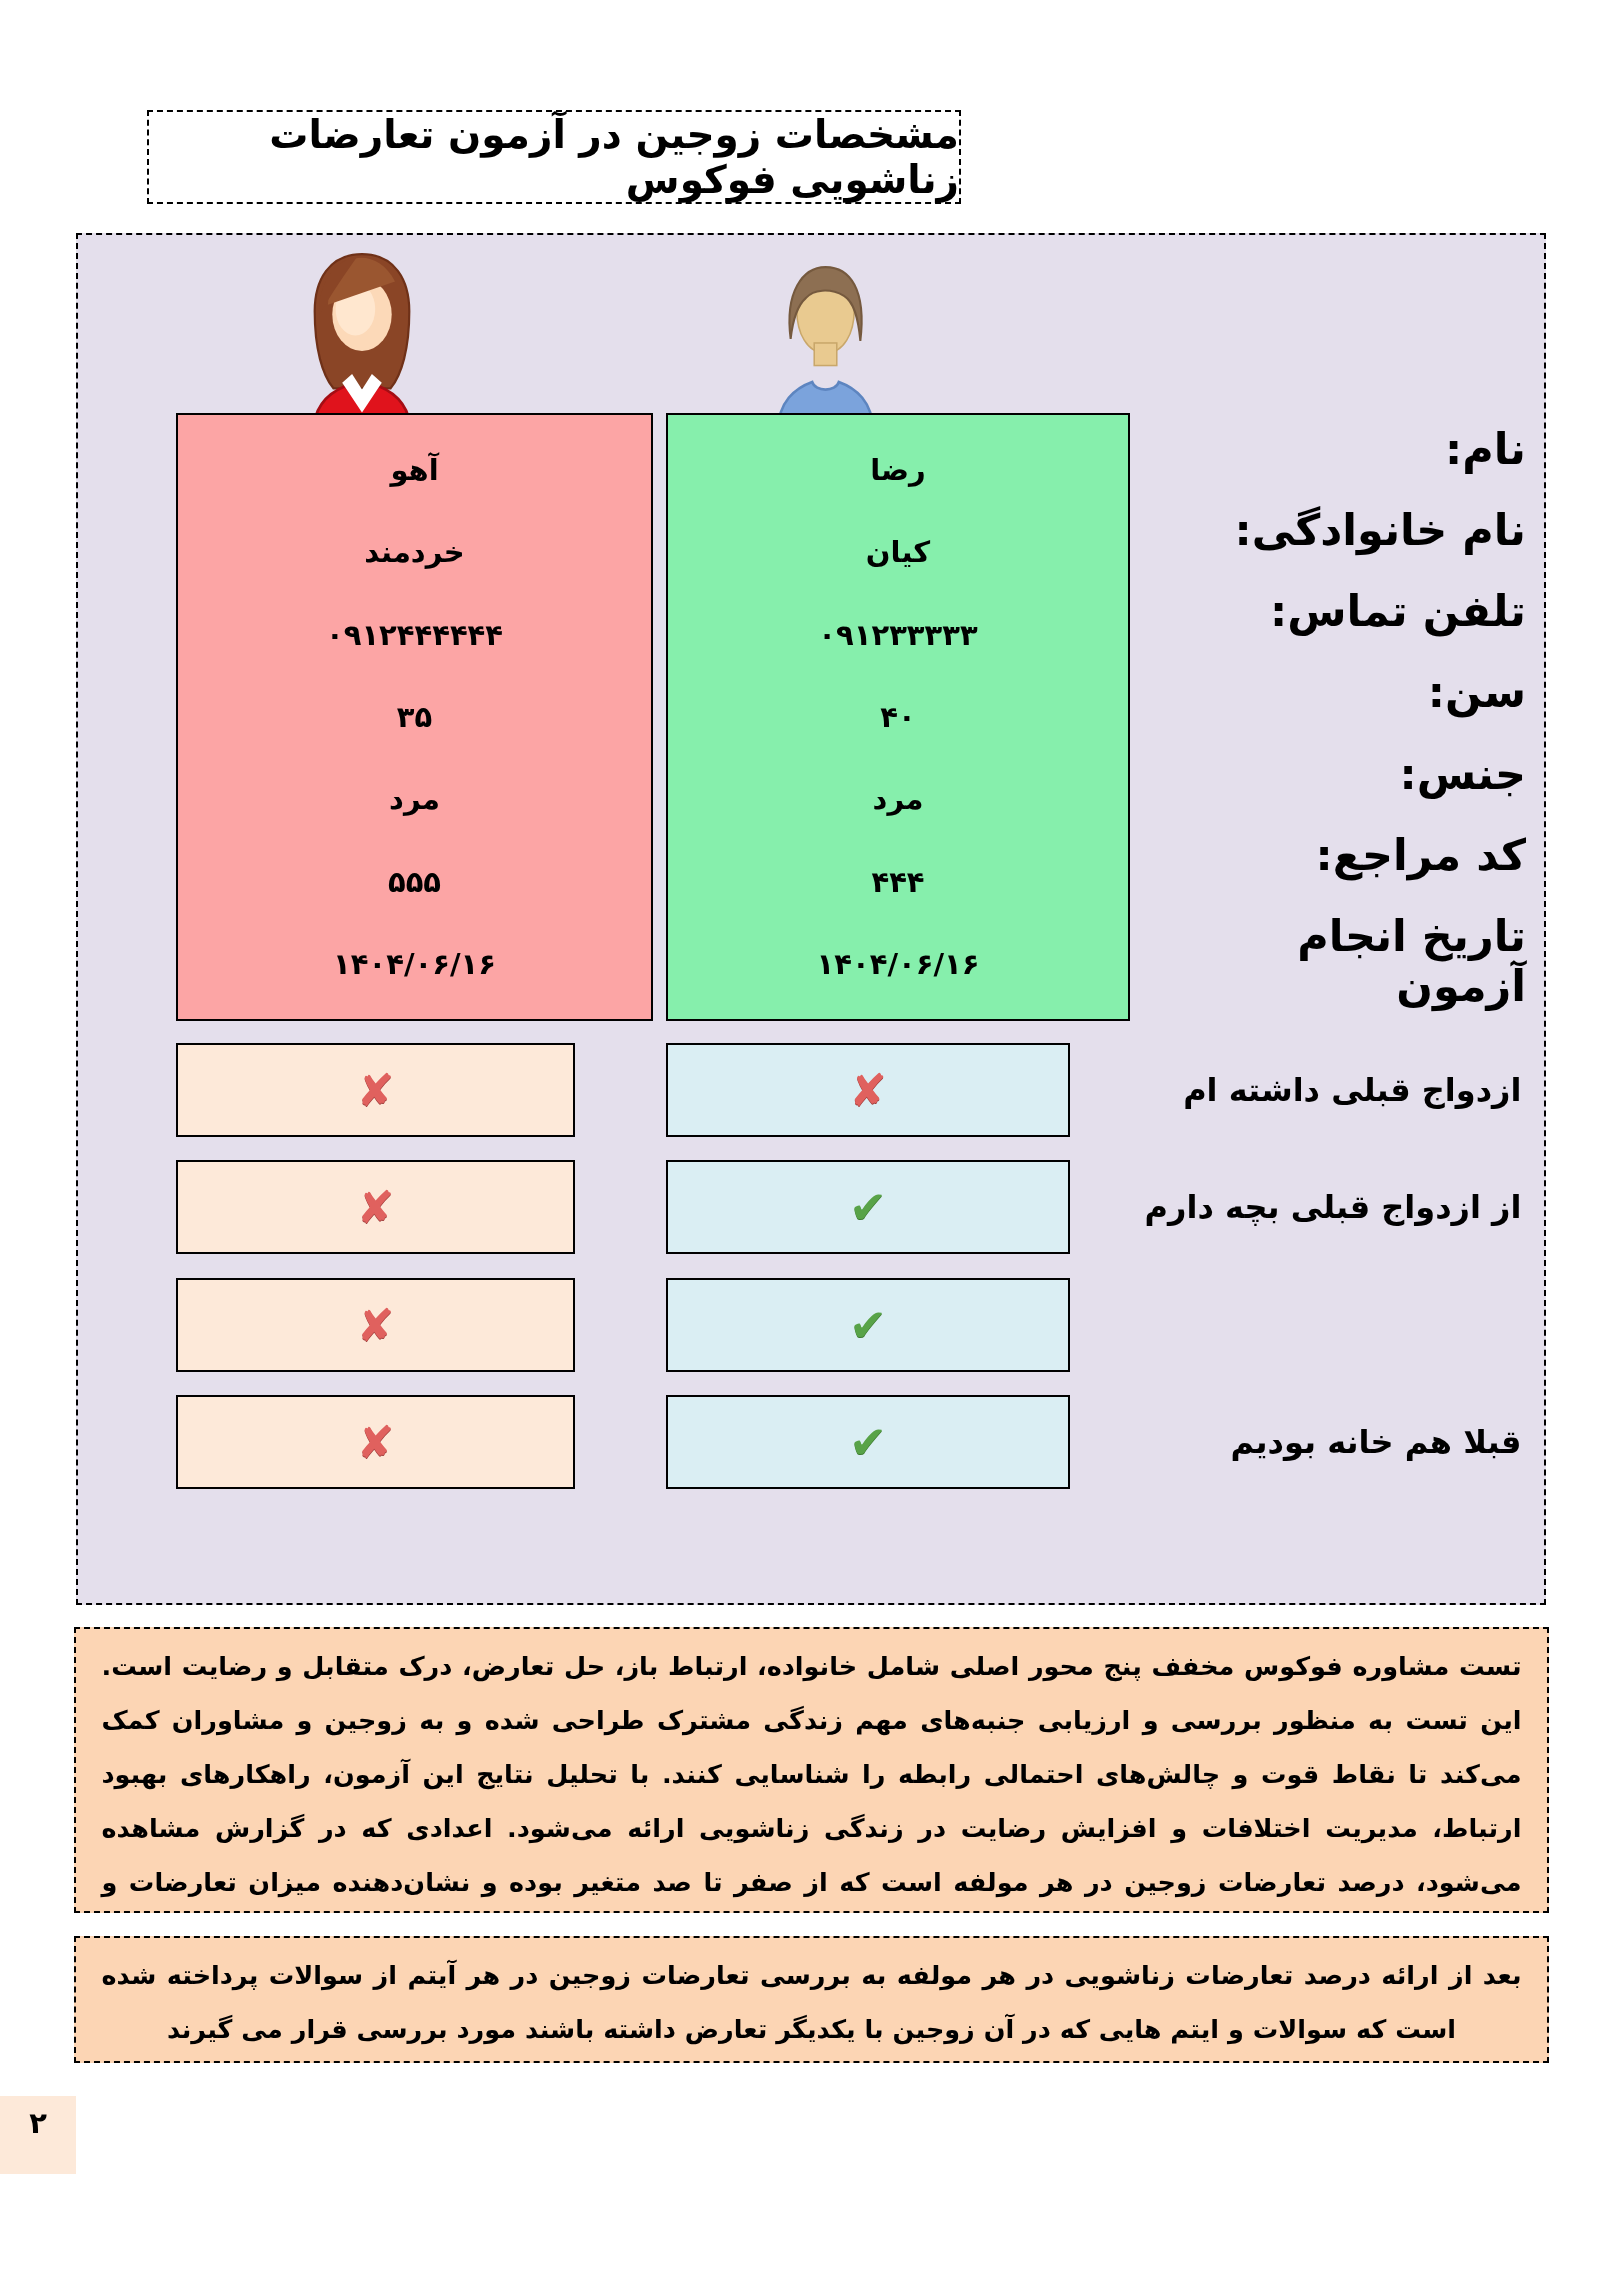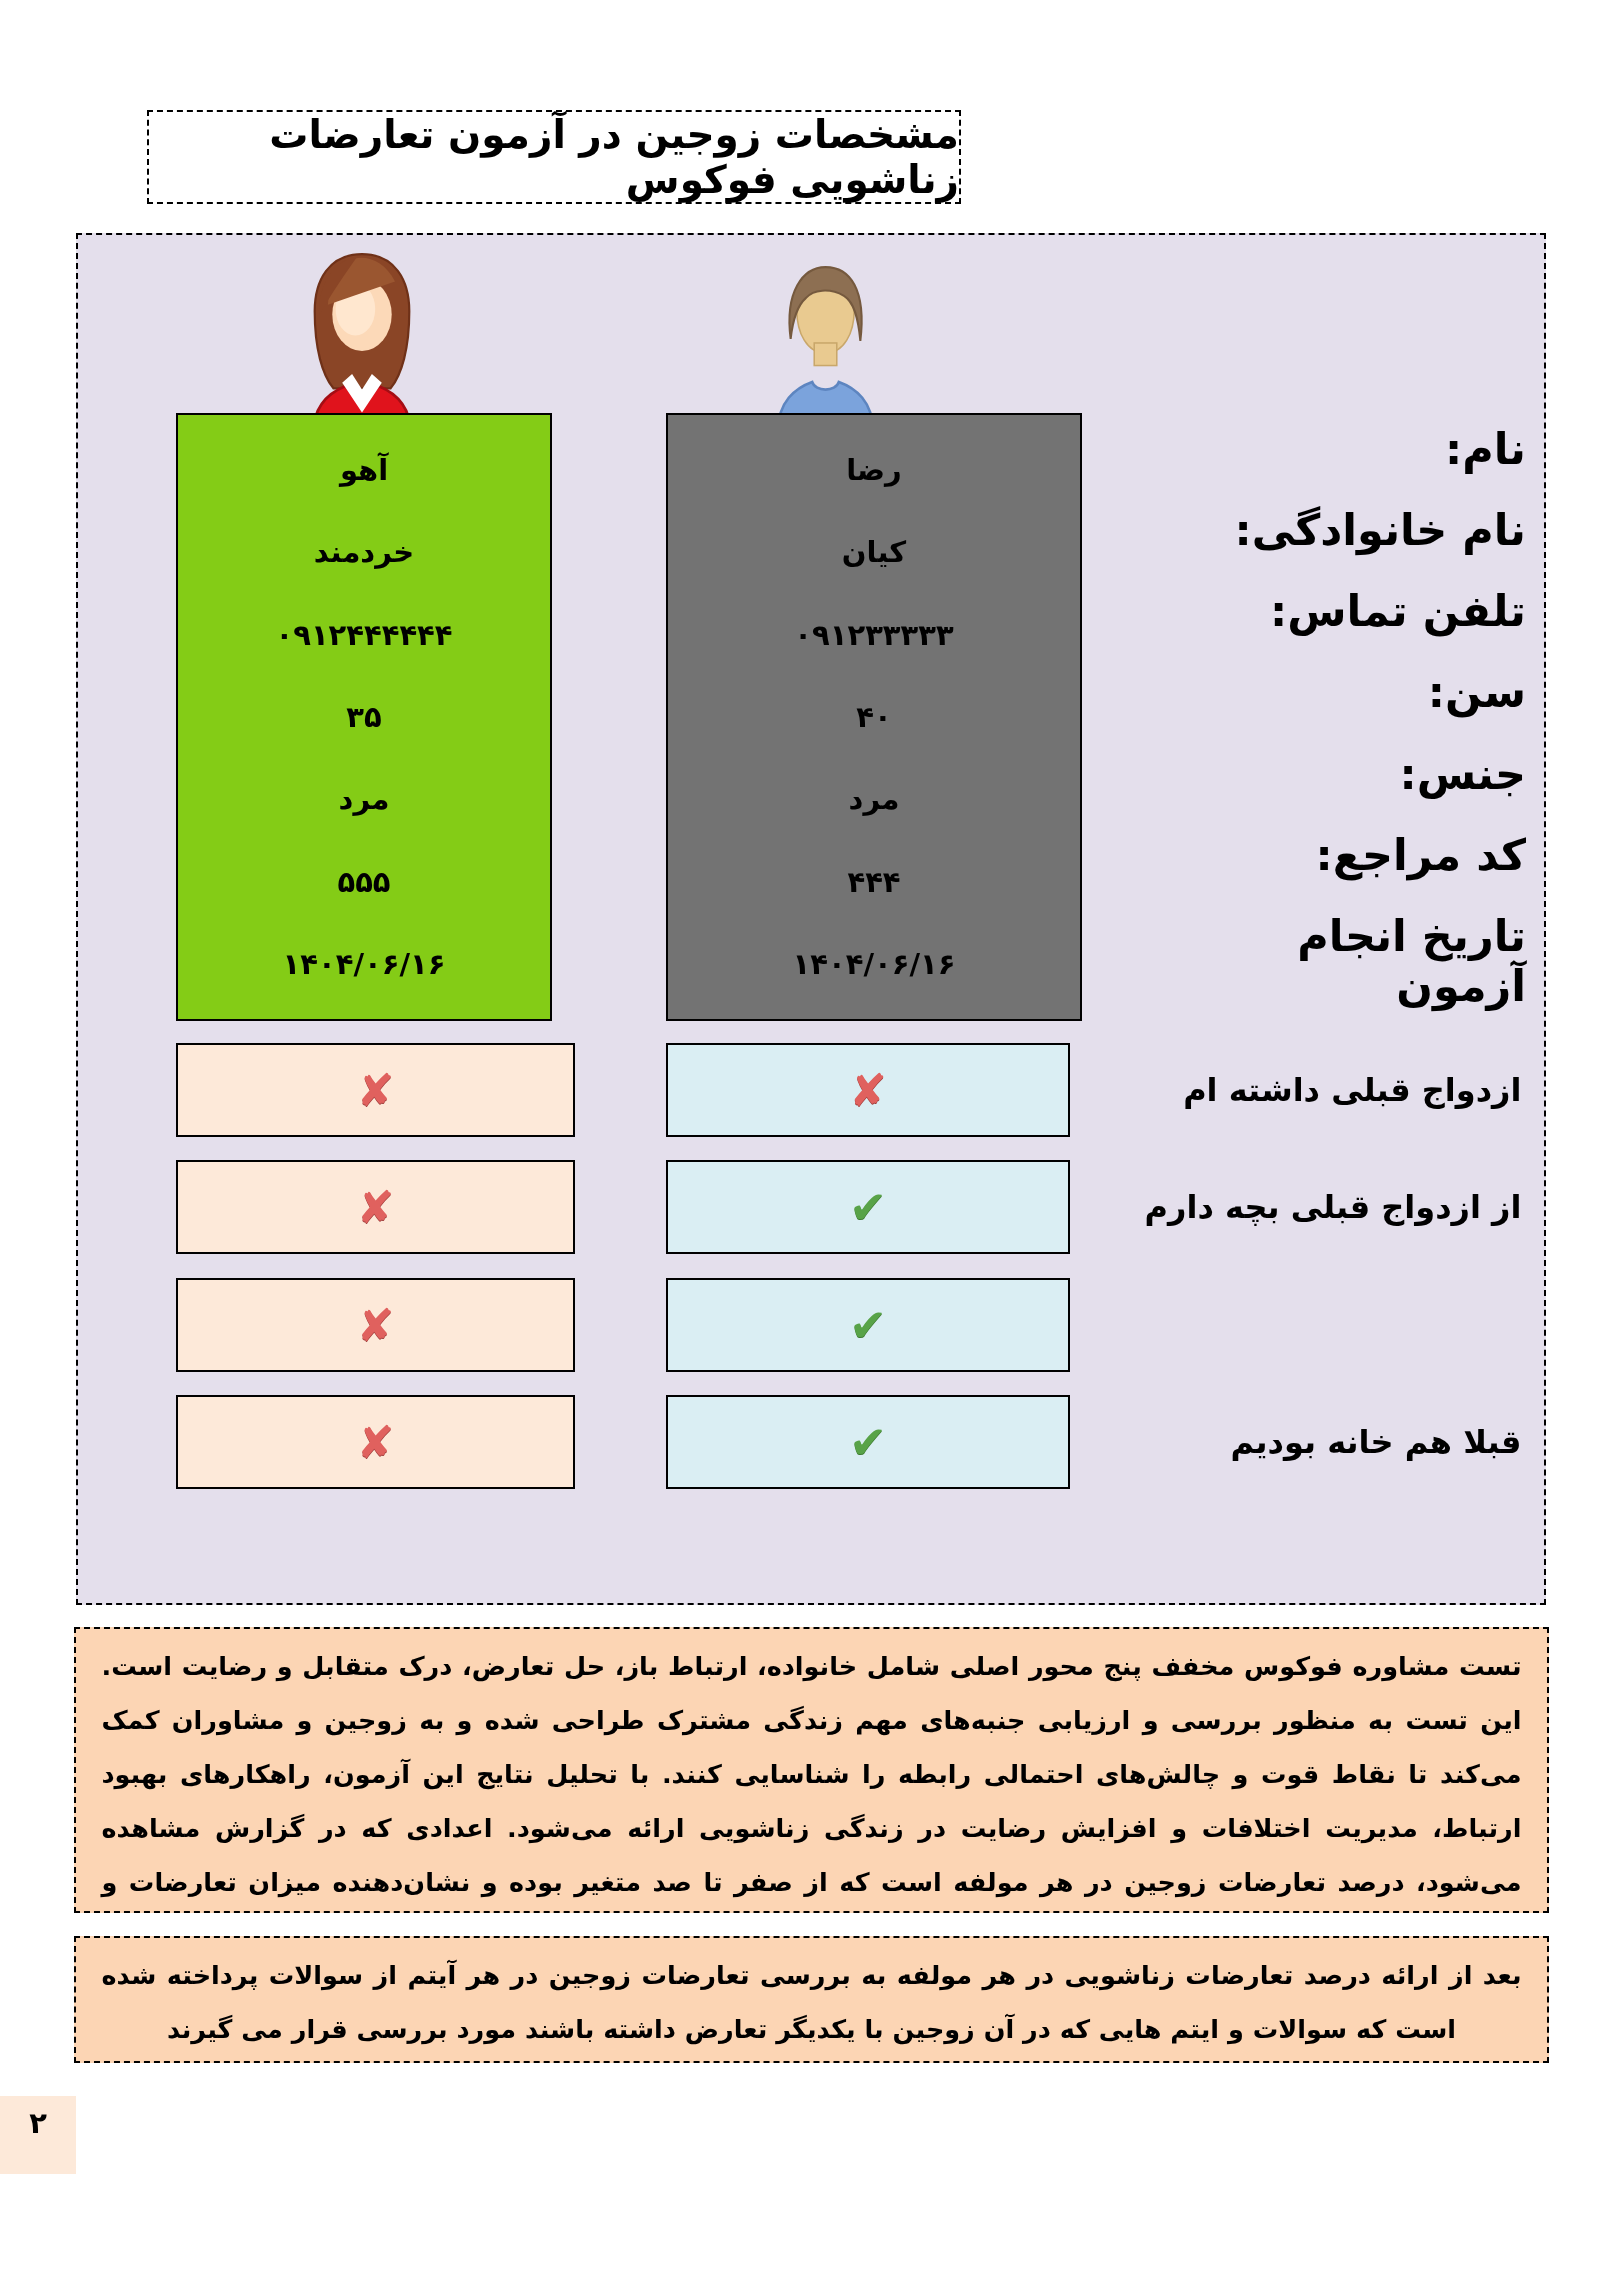--- a/index.html
+++ b/index.html
@@ -34,22 +34,22 @@
   .wife-avatar { left: 218px; top: 11.8px; width: 132px; height: 188px; }
   .husband-avatar { left: 686px; top: 17.6px; width: 123px; height: 182px; }
 
   .info-card {
     position: absolute; top: 178px; height: 608px; box-sizing: border-box;
     border: 2.9px solid #000;
     display: flex; flex-direction: column; justify-content: space-around;
     align-items: center; padding: 13.7px 9.8px;
     font-size: 29px; font-weight: bold; text-align: center;
   }
-  .wife-card { left: 98px; width: 376px; background: #84cc16; }
-  .husband-card { left: 588px; width: 416px; background: #737373; }
+  .wife-card { left: 98px; width: 477px; background: #fca5a5; }
+  .husband-card { left: 588px; width: 464px; background: #86efac; }
   .info-card .value { width: 100%; }
 
   .labels-col {
     position: absolute; left: 1083px; top: 173px; width: 365px; height: 619px;
     display: flex; flex-direction: column; justify-content: space-around;
     font-size: 43px; font-weight: bold; text-align: right;
   }
 
   
   .check-row { position: absolute; left: 0; width: 100%; height: 94px; }

